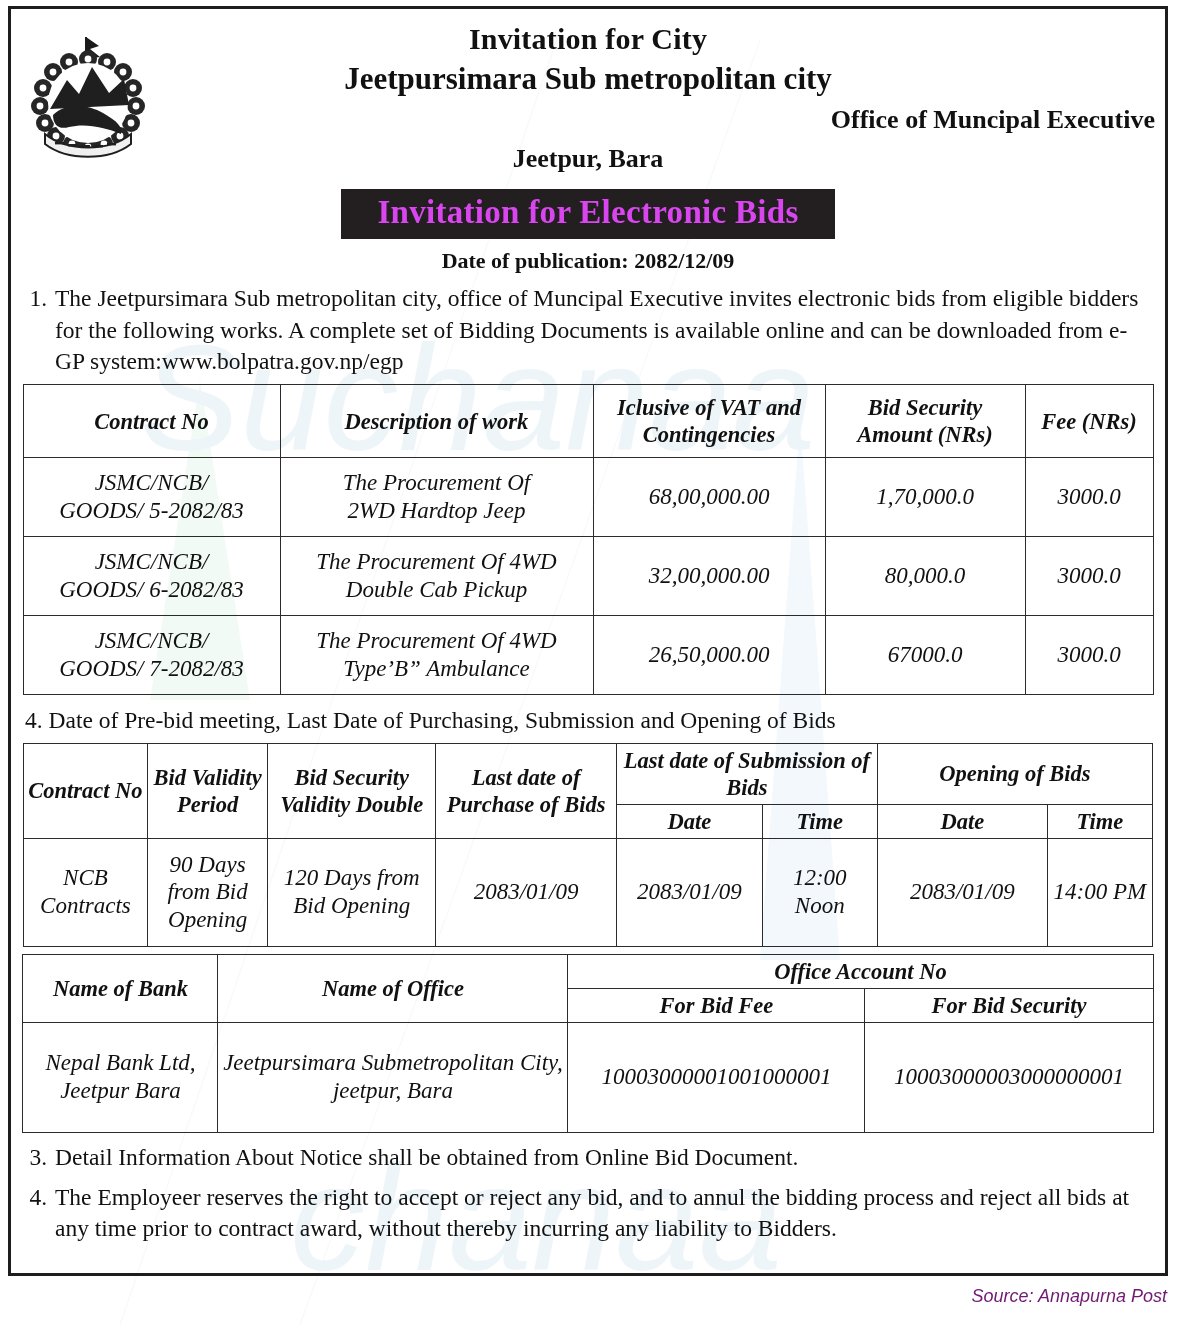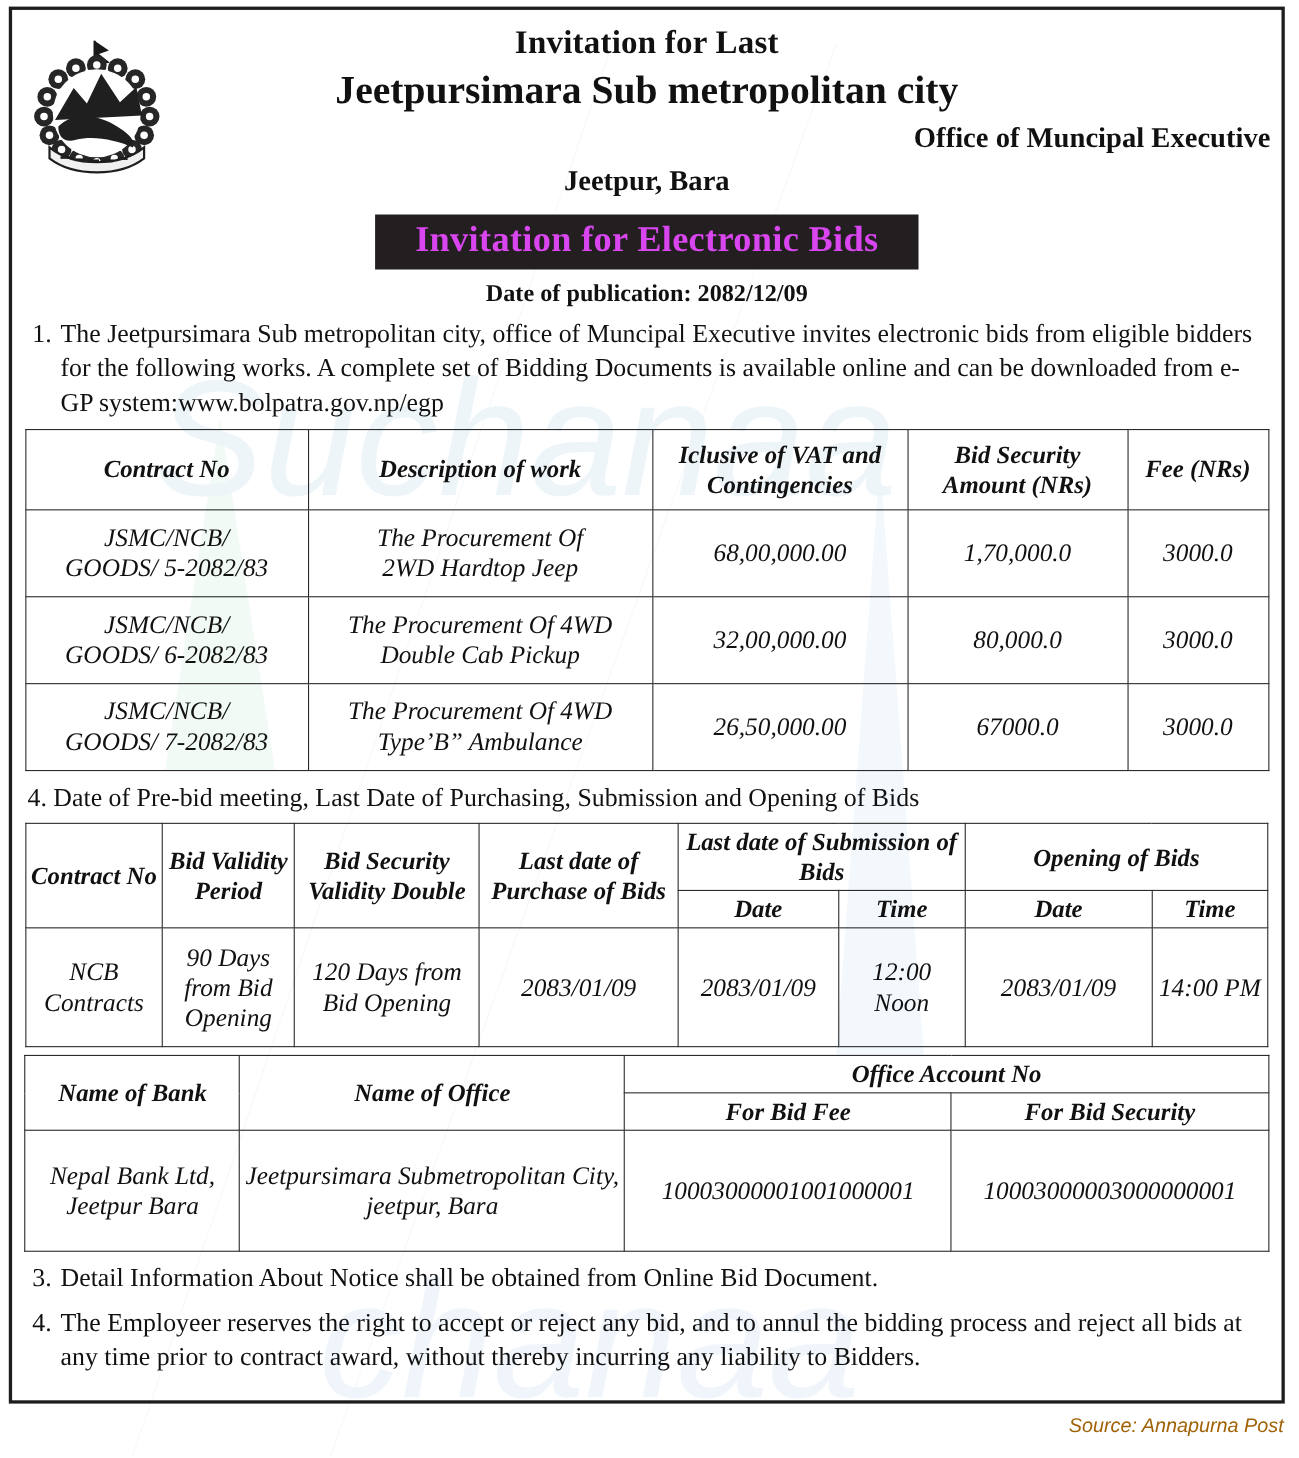--- a/index.html
+++ b/index.html
@@ -57,21 +57,21 @@
     height: 132px;
   }
   .title-1 {
     font-size: 30px;
     font-weight: bold;
     letter-spacing: 0.2px;
     line-height: 1.18;
     margin: 4px 0 0 0;
   }
   .title-2 {
-    font-size: 36px;
+    font-size: 31px;
     font-weight: bold;
     line-height: 1.18;
     margin: 5px 0 0 0;
   }
   .title-3 {
     font-size: 26px;
     font-weight: bold;
     line-height: 1.18;
     margin: 7px 0 0 0;
     text-align: right;
@@ -157,21 +157,21 @@
   .foot-clauses {
     margin-top: 8px;
   }
   .source {
     position: absolute;
     right: 14px;
     top: 1286px;
     font-family: "Liberation Sans", sans-serif;
     font-style: italic;
     font-size: 18px;
-    color: #a16207;
+    color: #701a75;
     z-index: 3;
   }
 </style>
 </head>
 <body>
 
 <div id="page">
 
   <svg class="watermark" viewBox="0 0 1181 1325" xmlns="http://www.w3.org/2000/svg">
     <g fill="none" stroke="#9fb3c8" stroke-width="1.2">
@@ -242,21 +242,21 @@
           <path d="M16 99 C38 117 80 117 102 99 L102 109 C80 126 38 126 16 109 Z" fill="#f0f0f0" stroke="#1f1f1f" stroke-width="2"></path>
           <g fill="#1f1f1f">
             <rect x="26" y="107" width="9" height="2.4"></rect>
               <rect x="39" y="109" width="9" height="2.4"></rect>
             <rect x="52" y="110" width="9" height="2.4"></rect>
               <rect x="65" y="110" width="9" height="2.4"></rect>
             <rect x="78" y="108" width="9" height="2.4"></rect>
           </g>
         </svg>
 
-        <div class="title-1">Invitation for Last</div>
+        <div class="title-1">Invitation for City</div>
         <div class="title-2">Jeetpursimara Sub metropolitan city</div>
         <div class="title-3">Office of Muncipal Executive</div>
         <div class="title-4">Jeetpur, Bara</div>
 
         <div class="banner-wrap">
           <span class="banner">Invitation for Electronic Bids</span>
         </div>
 
         <div class="pubdate">Date of publication: 2082/12/09</div>
       </div>

